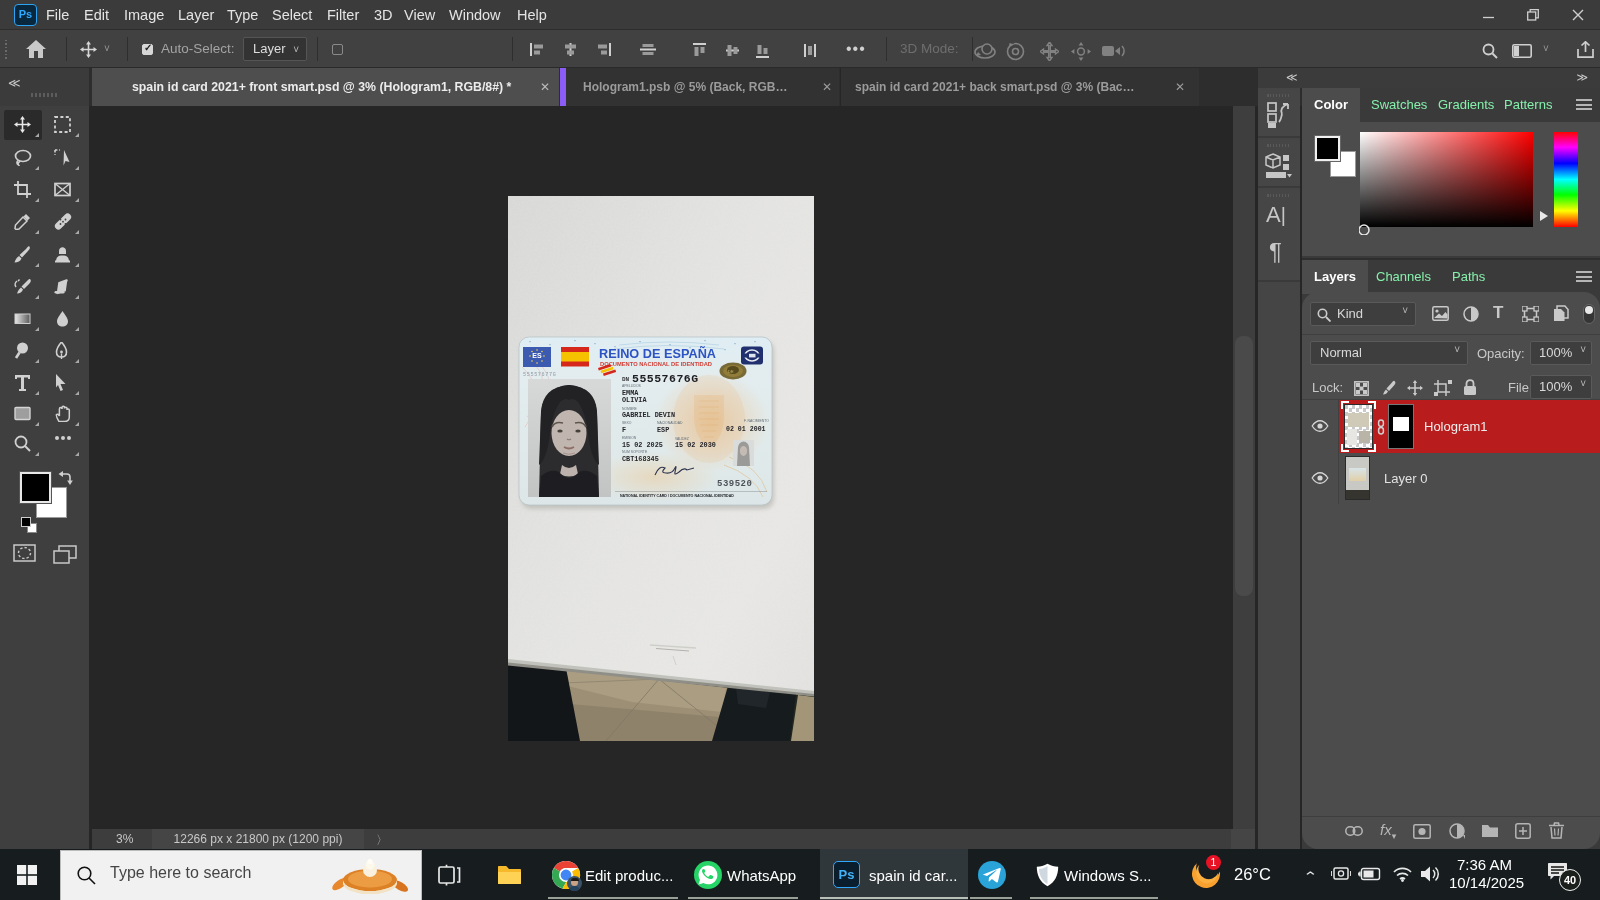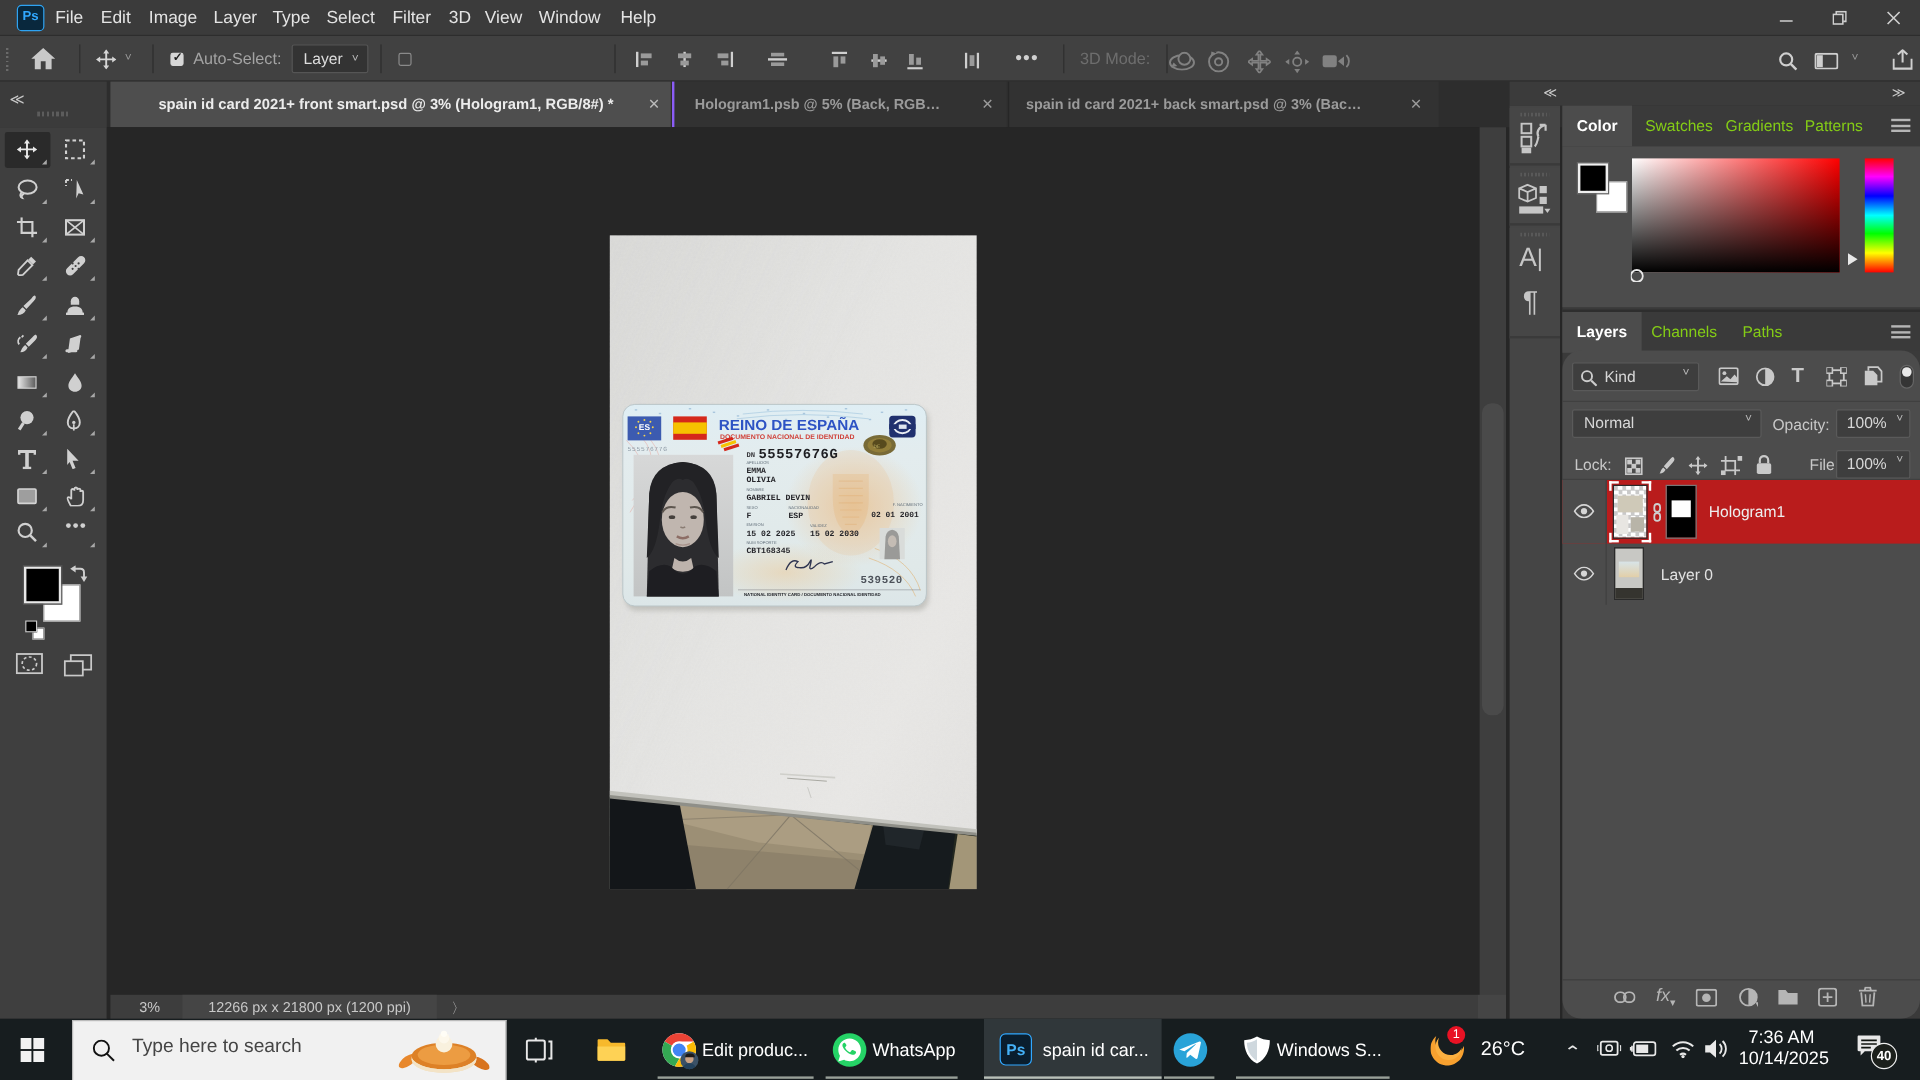--- a/index.html
+++ b/index.html
@@ -43,21 +43,21 @@
 #dimbox { position:absolute; left:60px; top:0; width:212px; height:20px; background:#454545; text-align:center; line-height:20px; }
 
 
 #photo { position:absolute; left:419px; top:90px; width:306px; height:545px; }
 
 
 #iconstrip { position:absolute; left:1258px; top:88px; width:42px; height:761px; background:#454545; }
 .stripsec { position:absolute; left:0; width:42px; background:#464646; border-bottom:2px solid #3a3a3a; }
 #rpanels { position:absolute; left:1302px; top:88px; width:298px; height:761px; background:#3a3a3a; }
 .ptabs { position:absolute; left:0; width:298px; height:34px; background:#3a3a3a; }
-.ptab { position:absolute; top:0; height:34px; line-height:34px; font-size:13px; color:#84cc16; padding:0 12px; }
+.ptab { position:absolute; top:0; height:34px; line-height:34px; font-size:13px; color:#86efac; padding:0 12px; }
 .ptab.active { background:#4c4c4c; color:#ffffff; font-weight:bold; }
 .pbody { position:absolute; left:0; width:298px; background:#4c4c4c; }
 .hamb { position:absolute; width:16px; height:11px; border-top:2px solid #b5b5b5; border-bottom:2px solid #b5b5b5; }
 .hamb:after { content:""; position:absolute; left:0; top:2.5px; width:16px; height:2px; background:#b5b5b5; }
 
 .combo { position:absolute; background:#3e3e3e; border:1px solid #5a5a5a; border-radius:2px; color:#d8d8d8; font-size:13px; }
 
 .layerrow { position:absolute; left:0; width:298px; height:50px; }
 .eyeicon { position:absolute; width:18px; height:12px; }
 
@@ -196,21 +196,21 @@
         <path d="M8.5 1 L8.5 11" stroke="#cfcfcf" stroke-width="1.7"></path>
         <path d="M4.5 4.5 L8.5 0.8 L12.5 4.5" fill="none" stroke="#cfcfcf" stroke-width="1.7"></path>
       </svg>
 </div>
 
 <div id="tabbar">
   <div class="tab" style="left:92px; width:467px; background:#4e4e4e; color:#ececec;">
     <span style="position:absolute; left:40px; top:12px; font-weight:bold; font-size:12.3px;">spain id card 2021+ front smart.psd @ 3% (Hologram1, RGB/8#) *</span>
     <span style="position:absolute; left:448px; top:12px; color:#bbb;">✕</span>
   </div>
-  <div class="tab" style="left:560px; width:279px; background:#323232; color:#9b9b9b; border-left:2px solid #8b5cf6;">
+  <div class="tab" style="left:560px; width:279px; background:#323232; color:#9b9b9b; border-left:6px solid #8b5cf6;">
     <span style="position:absolute; left:17px; top:12px; font-weight:bold;">Hologram1.psb @ 5% (Back, RGB…</span>
     <span style="position:absolute; left:256px; top:12px;">✕</span>
   </div>
   <div class="tab" style="left:840px; width:359px; background:#323232; color:#9b9b9b; border-left:1px solid #262626;">
     <span style="position:absolute; left:14px; top:12px; font-weight:bold;">spain id card 2021+ back smart.psd @ 3% (Bac…</span>
     <span style="position:absolute; left:334px; top:12px;">✕</span>
   </div>
 </div>
 <div id="leftcollapse">
       <span style="position:absolute; left:8px; top:8px; font-size:12px; letter-spacing:-2px;">≪</span>

